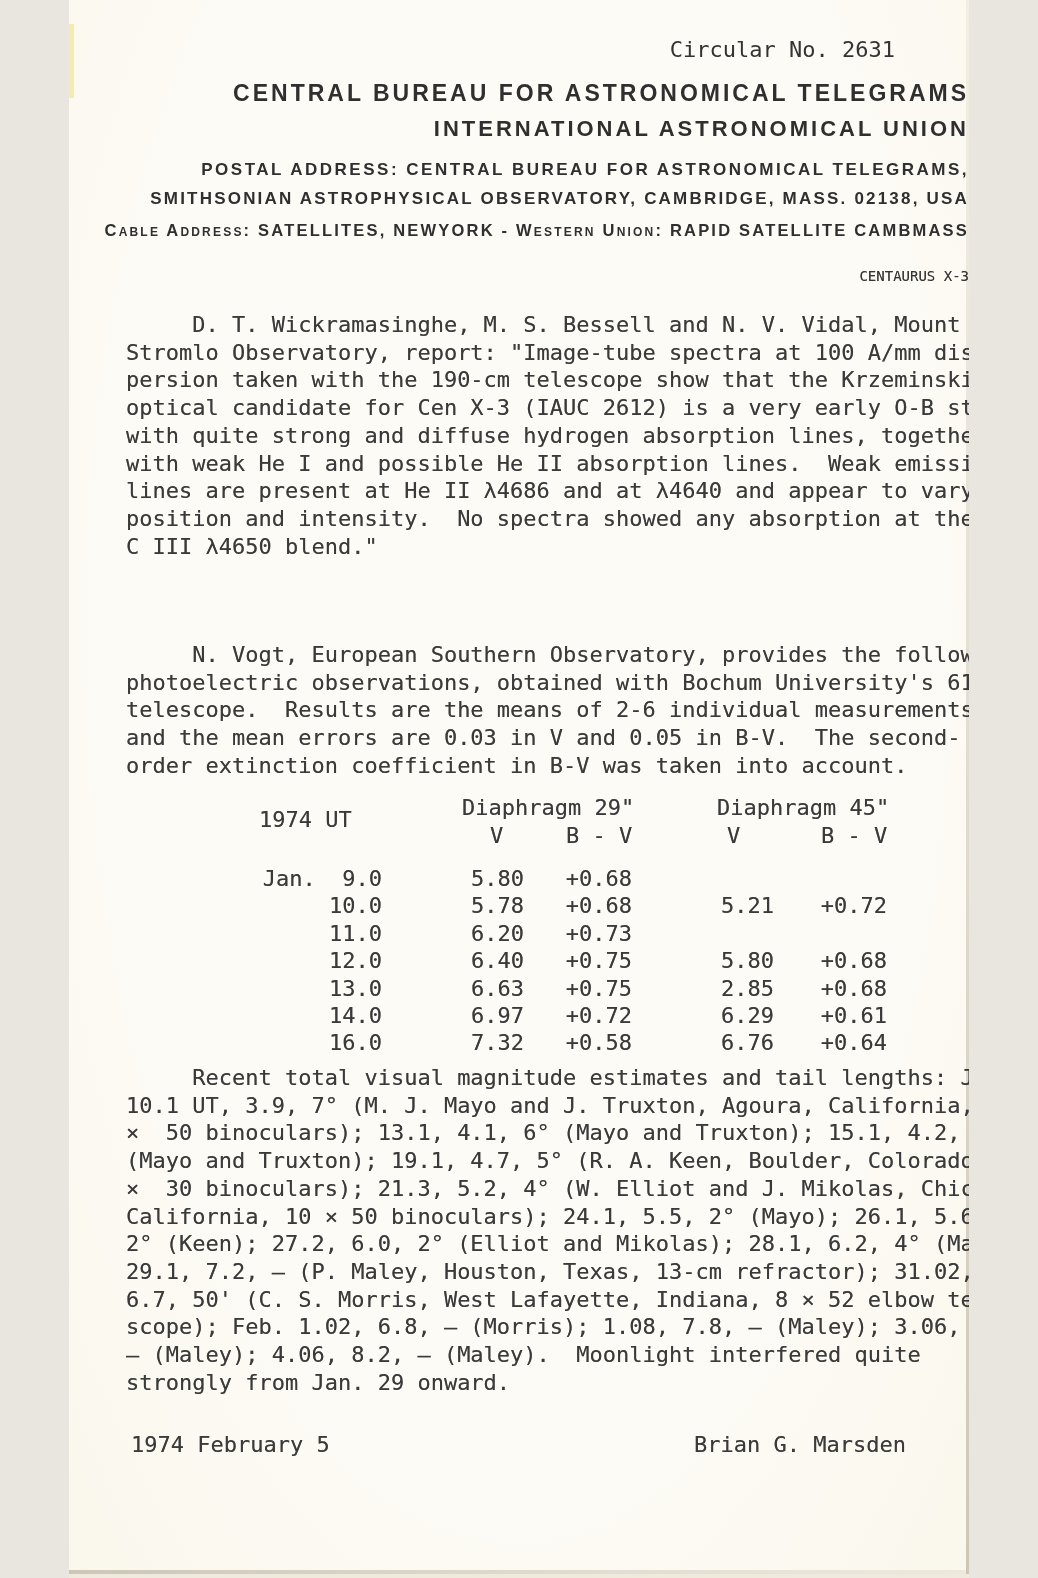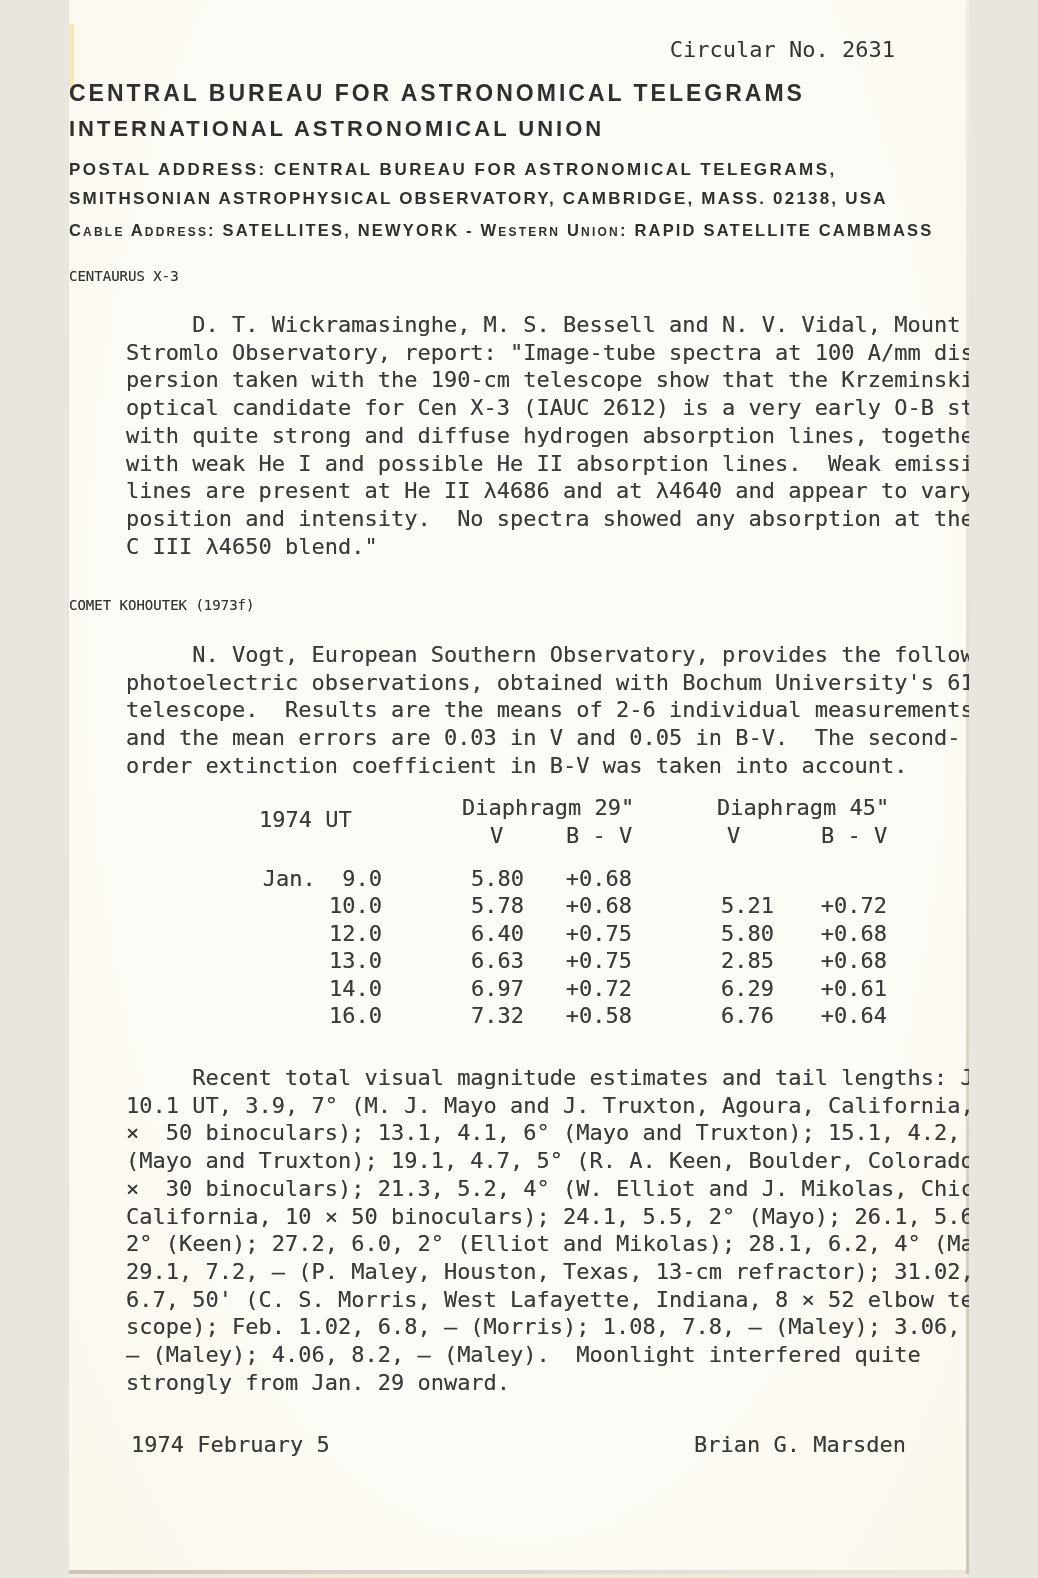--- a/index.html
+++ b/index.html
@@ -9,21 +9,21 @@
     height: 1578px;
     margin: 0 auto;
     background: #fcfaf3;
     background-image: radial-gradient(ellipse at 50% 40%, #fdfbf6 60%, #faf7ec 100%);
     overflow: hidden;
     color: #383838;
     font-family: "DejaVu Sans Mono", monospace;
   }
   .mono { font-family: "DejaVu Sans Mono", monospace; font-size: 22px; line-height: 27.7px; }
   .abs { position: absolute; }
-  .center { left: 0; width: 100%; text-align: left; }
+  .center { left: 0; width: 100%; text-align: right; }
   pre.body-text {
     margin: 0;
     white-space: pre;
     font-family: "DejaVu Sans Mono", monospace;
     font-size: 22px;
     line-height: 27.7px;
     color: #3a3a3a;
     text-shadow: 0 0 0.5px rgba(58,58,58,0.55);
   }
   .circular-no { top: 36px; right: 74px; font-size: 22px; color: #333; }
@@ -78,21 +78,20 @@
   <pre class="abs body-text p1">     D. T. Wickramasinghe, M. S. Bessell and N. V. Vidal, Mount
 Stromlo Observatory, report: "Image-tube spectra at 100 A/mm dis-
 persion taken with the 190-cm telescope show that the Krzeminski
 optical candidate for Cen X-3 (IAUC 2612) is a very early O-B star
 with quite strong and diffuse hydrogen absorption lines, together
 with weak He I and possible He II absorption lines.  Weak emission
 lines are present at He II λ4686 and at λ4640 and appear to vary in
 position and intensity.  No spectra showed any absorption at the
 C III λ4650 blend."</pre>
 
-  <div class="abs center sec-title h-comet">COMET KOHOUTEK (1973f)</div>
   <pre class="abs body-text p2">     N. Vogt, European Southern Observatory, provides the following
 photoelectric observations, obtained with Bochum University's 61-cm
 telescope.  Results are the means of 2-6 individual measurements,
 and the mean errors are 0.03 in V and 0.05 in B-V.  The second-
 order extinction coefficient in B-V was taken into account.</pre>
 
   <div class="tbl">
     <span class="hdr" style="left:190px; top:12px;">1974 UT</span>
     <span class="hdr" style="left:393px; top:0;">Diaphragm 29"</span>
     <span class="hdr" style="left:648px; top:0;">Diaphragm 45"</span>
@@ -108,20 +107,27 @@
         <span>+0.68</span>
         <span></span>
         <span></span>
       </div>
       <div class="tbl-row">
         <span>10.0</span>
         <span>5.78</span>
         <span>+0.68</span>
         <span>5.21</span>
         <span>+0.72</span>
+      </div>
+      <div class="tbl-row">
+        <span>11.0</span>
+        <span>6.20</span>
+        <span>+0.73</span>
+        <span></span>
+        <span></span>
       </div>
       <div class="tbl-row">
         <span>12.0</span>
         <span>6.40</span>
         <span>+0.75</span>
         <span>5.80</span>
         <span>+0.68</span>
       </div>
       <div class="tbl-row">
         <span>13.0</span>

